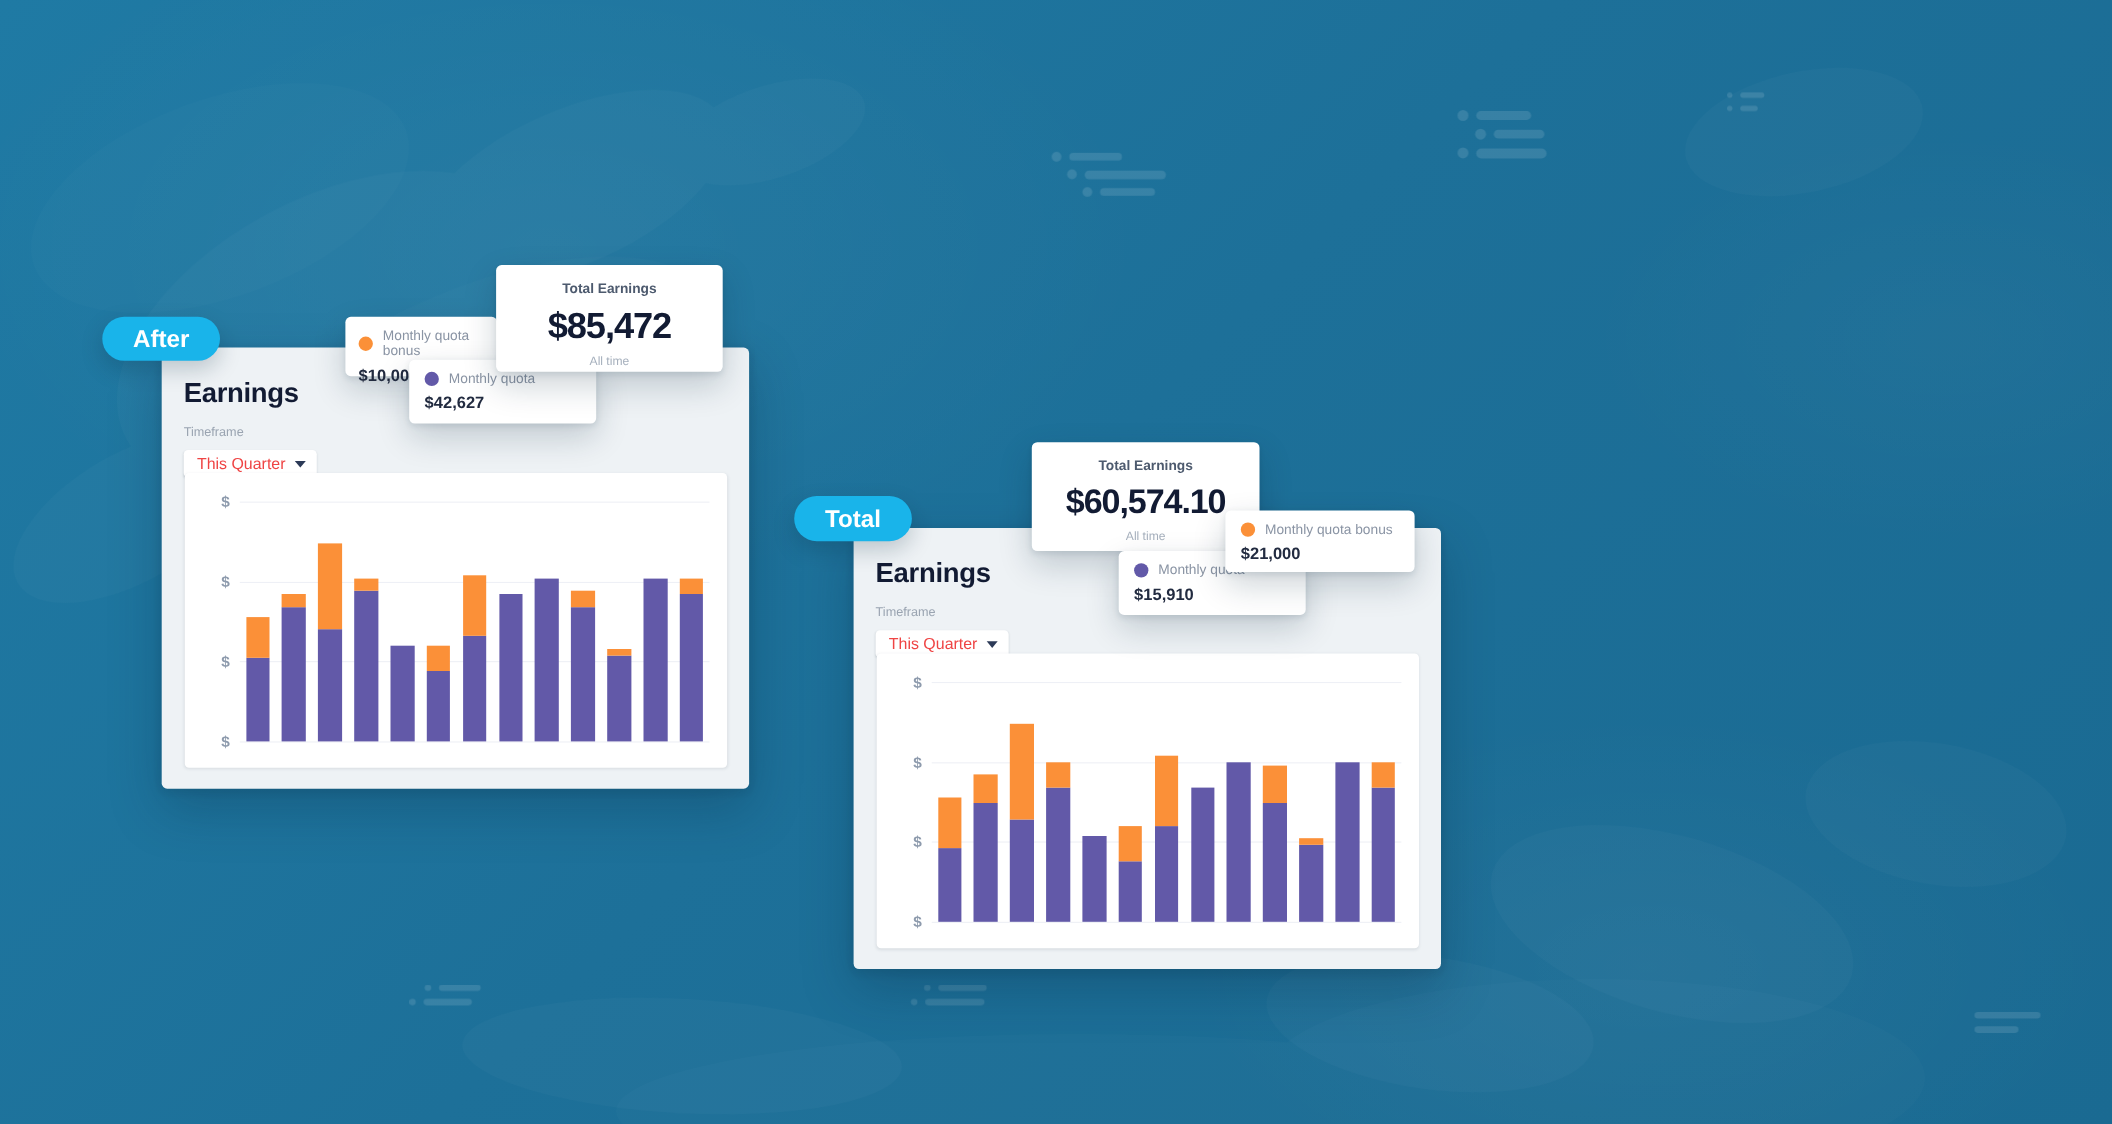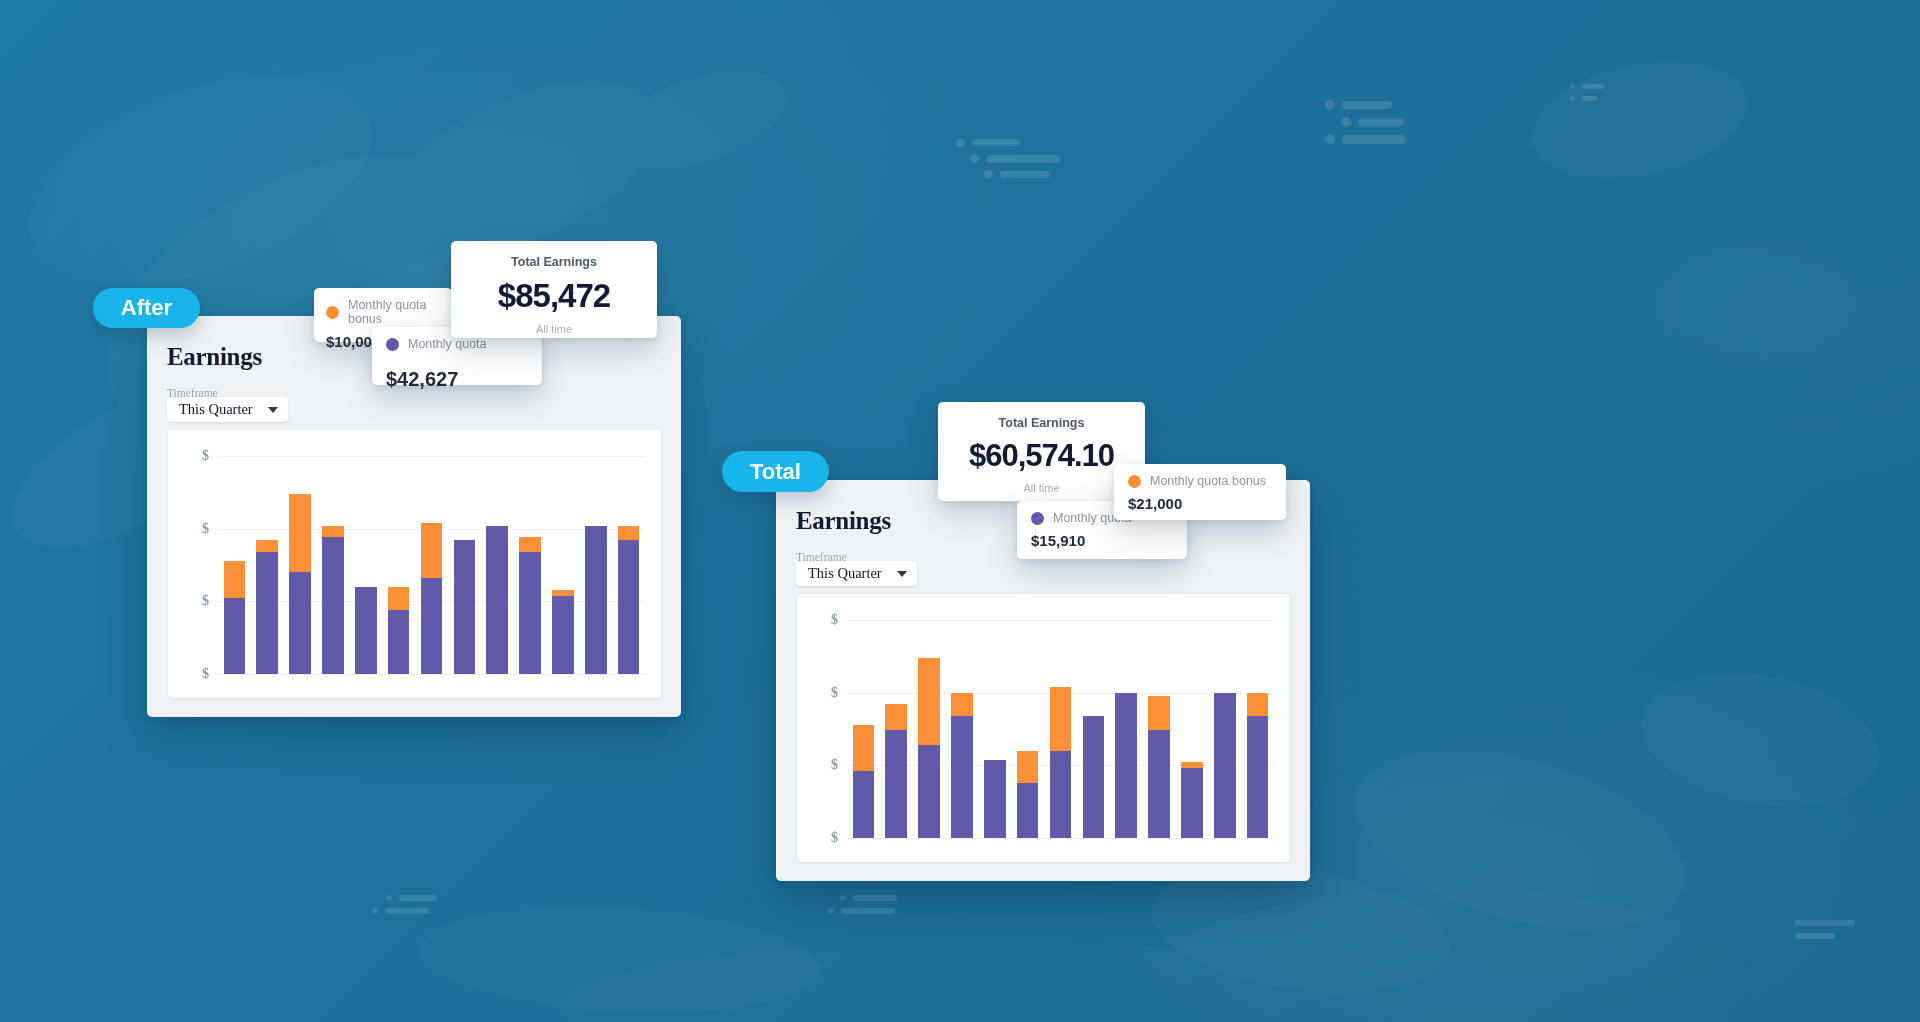--- a/index.html
+++ b/index.html
@@ -25,31 +25,30 @@
   .deco { position:absolute; }
   .deco .row { display:flex; align-items:center; gap:7px; margin-bottom:7px; }
   .deco .dot { border-radius:50%; background:rgba(255,255,255,.12); }
   .deco .bar { border-radius:99px; background:rgba(255,255,255,.12); }
 
   
   .panel {
     position:absolute; background:#eef2f5;
     border-radius:5px;
     box-shadow:0 18px 46px rgba(8,40,60,.26), 0 3px 10px rgba(8,40,60,.14);
-    font-family:Liberation Serif, serif;
   }
   .panel .ptitle {
     font-size:25px; font-weight:bold; color:#121b33; letter-spacing:-.3px;
   }
   .panel .tf-label { font-size:11.5px; color:#9aa4b1; margin-top:11px; }
   .select {
-    margin-top:5px; background:#fff; border-radius:4px;
+    margin-top:17px; background:#fff; border-radius:4px;
     box-shadow:0 1px 2px rgba(20,40,60,.14);
     display:flex; align-items:center; justify-content:space-between;
-    padding:0 10px 0 12px; color:#0f172a; font-size:14.5px;
+    padding:0 10px 0 12px; color:#ef4444; font-size:14.5px;
   }
   .caret {
     width:0;height:0;border-left:5px solid transparent;border-right:5px solid transparent;
     border-top:6px solid #2c3a57;
   }
   .chartbox {
     position:absolute; background:#fff; border-radius:4px;
     box-shadow:0 1px 3px rgba(20,40,60,.10);
     overflow:hidden;
   }
@@ -261,21 +260,21 @@
       <span class="lg-name">Monthly quota bonus</span>
     </div>
     <div class="lg-val" style="font-size:15px;margin-top:7px;">$10,000</div>
   </div>
 
   <div class="fcard" style="left:372px;top:327px;width:170px;height:58px;padding:10px 14px;">
     <div class="lg-row">
       <span class="swatch" style="width:13px;height:13px;background:#6259a8;"></span>
       <span class="lg-name">Monthly quota</span>
     </div>
-    <div class="lg-val" style="font-size:20px;margin-top:17px;">$42,627</div>
+    <div class="lg-val" style="font-size:15px;margin-top:7px;">$42,627</div>
   </div>
 
   <div class="fcard total" style="left:451px;top:241px;width:206px;height:97px;padding:14px 10px;">
     <div class="t-cap">Total Earnings</div>
     <div class="t-val" style="font-size:33px;margin-top:8px;">$85,472</div>
     <div class="t-sub" style="margin-top:8px;">All time</div>
   </div>
 
   <div class="panel" style="left:776px;top:480px;width:534px;height:401px;">
     <div class="ptitle" style="position:absolute;left:20px;top:27px;">Earnings</div>

